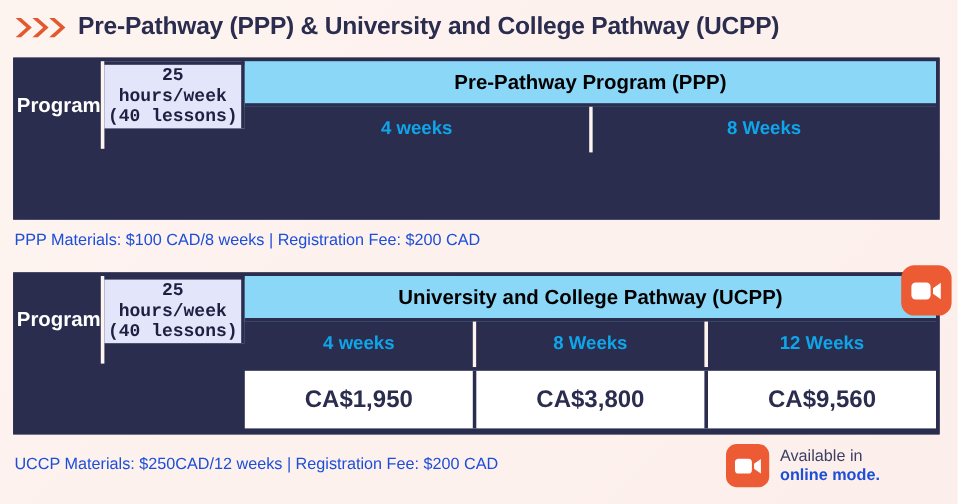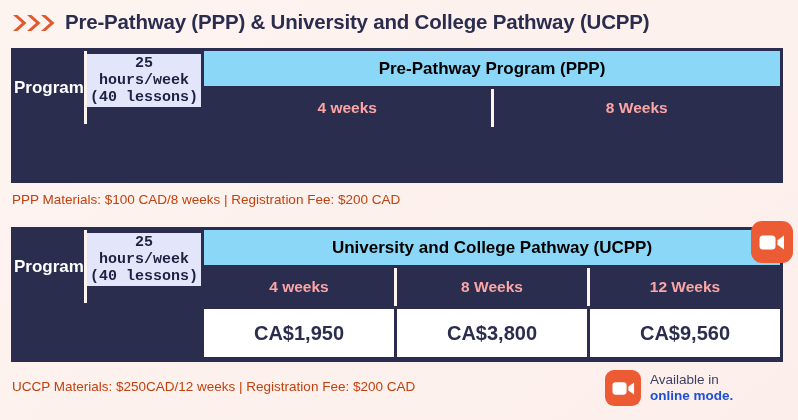--- a/index.html
+++ b/index.html
@@ -98,21 +98,21 @@
     font-weight: bold;
     height: 35px;
     display: flex;
     align-items: center;
     justify-content: center;
     border-bottom: 3px solid #2b2d4f;
   }
   .sub-head-row { display: flex; height: 38px; }
   .sub-head {
     background: #2b2d4f;
-    color: #fca5a5;
+    color: #0ea5e9;
     font-size: 15.5px;
     font-weight: bold;
     flex: 1 1 0;
     display: flex;
     align-items: center;
     justify-content: center;
     border-right: 3px solid #fdf4f0;
   }
   .sub-head:last-child { border-right: none; }
 
@@ -142,21 +142,21 @@
   #table-ucpp .program-head { height: 73px; }
   #table-ucpp .program-cell { height: 56px; }
 
   .col-program { display: flex; flex-direction: row; }
 
   
   .note {
     position: absolute;
     left: 12px;
     font-size: 13.5px;
-    color: #c2410c;
+    color: #1d4ed8;
     white-space: nowrap;
   }
   #note-ppp  { top: 192px; }
   #note-ucpp { top: 379px; }
 
   
   .badge-float {
     position: absolute;
     left: 751px;
     top: 221px;

